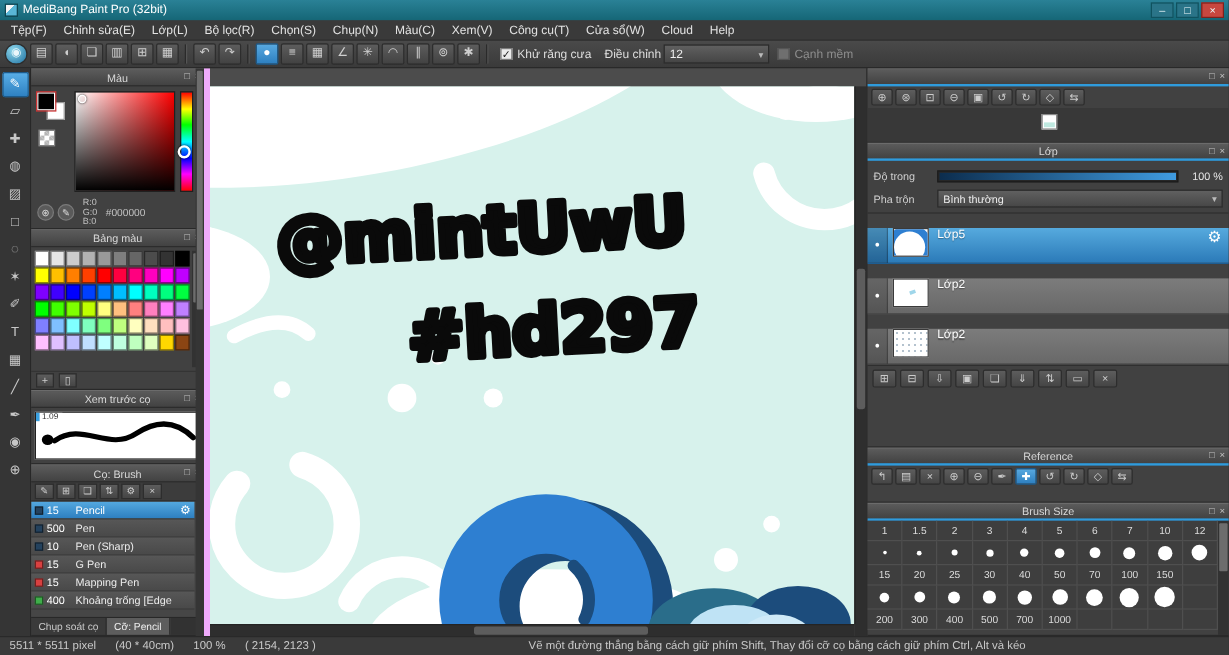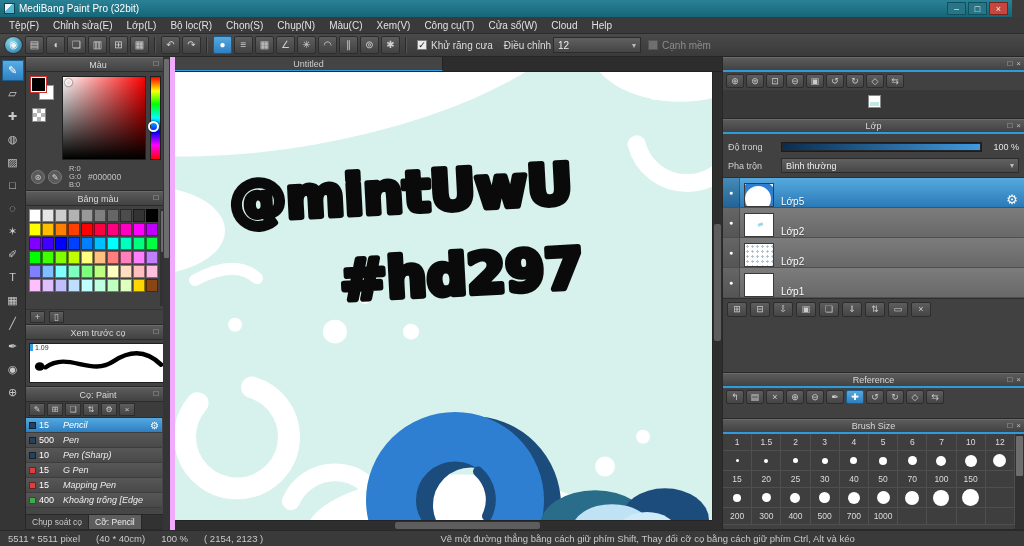--- a/index.html
+++ b/index.html
@@ -1,20 +1,20 @@
 <!DOCTYPE html>
 <html><head>
 <meta charset="utf-8">
 <style>
   *{margin:0;padding:0;box-sizing:border-box;}
   html,body{width:1024px;height:546px;overflow:hidden;background:#222;}
   #app{position:relative;width:1024px;height:546px;font-family:"Liberation Sans",sans-serif;background:#3c3c3c;color:#ddd;font-size:10px;-webkit-user-select:none;user-select:none;}
 
   
-  .titlebar{position:absolute;left:0;top:0;right:12px;height:17px;background:linear-gradient(#2a8196,#156676);display:flex;align-items:center;padding:0 4px;color:#fff;}
+  .titlebar{position:absolute;left:0;top:0;right:0;height:17px;background:linear-gradient(#2a8196,#156676);display:flex;align-items:center;padding:0 4px;color:#fff;}
   .app-icon{width:11px;height:11px;margin-right:4px;background:linear-gradient(135deg,#f5f5f5 40%,#59b6d6 40%);border:1px solid #0d4450;}
   .titlebar .title{font-size:10px;flex:1;}
   .wbtns{display:flex;gap:2px;}
   .wbtn{width:19px;height:13px;font-size:9px;line-height:12px;text-align:center;background:#2a7488;border:1px solid #0f525f;color:#e8f4f6;cursor:default;}
   .wbtn.close{background:#c7473f;border-color:#7d211c;}
 
   
   .menubar{position:absolute;left:0;top:17px;right:0;height:17px;background:#3a3a3a;border-bottom:1px solid #2c2c2c;display:flex;align-items:center;padding:0 2px;}
   .mitem{padding:2px 7px;font-size:10px;color:#e2e2e2;}
 
@@ -84,21 +84,21 @@
 
   
   .bp-toolbar{flex:none;height:16px;display:flex;align-items:center;gap:2px;padding:0 3px;background:#3c3c3c;border-bottom:1px solid #2c2c2c;}
   .bpbtn{width:16px;height:13px;background:linear-gradient(#5d5d5d,#454545);border:1px solid #2d2d2d;font-size:8px;line-height:11px;text-align:center;color:#ccc;}
   .bp-list{flex:1;background:#464646;position:relative;overflow:hidden;padding-right:8px;}
   .bp-scroll{position:absolute;right:0;top:0;bottom:0;width:7px;background:#353535;}
   .brow{height:15px;display:flex;align-items:center;gap:3px;padding:0 3px;border-bottom:1px solid #3d3d3d;font-size:9px;color:#ececec;background:linear-gradient(#575757,#494949);}
   .brow.sel{background:linear-gradient(#54a9e0,#2d7fc0);color:#fff;}
   .bchip{flex:none;width:7px;height:7px;border:1px solid rgba(0,0,0,.5);}
   .bsize{flex:none;width:21px;font-size:9px;color:#fff;}
-  .bname{flex:1;white-space:nowrap;overflow:hidden;font-style:italic;}
+  .bname{flex:1;white-space:nowrap;overflow:hidden;}
   .bgear{flex:none;font-size:10px;color:#fff;}
   .bp-tabs{flex:none;height:15px;display:flex;background:#323232;border-top:1px solid #282828;}
   .bptab{padding:0 6px;font-size:8.5px;line-height:14px;color:#c8c8c8;background:#3a3a3a;border-right:1px solid #282828;}
   .bptab.active{background:#5d5d5d;color:#eee;}
 
   
   .canvas-wrap{position:absolute;left:175px;top:57px;right:302px;bottom:16px;background:#4c4c4c;}
   .doctabs{position:absolute;left:0;top:0;right:0;height:15px;background:#2d2d2d;border-bottom:1px solid #222;display:flex;}
   .doctab{width:268px;background:#444;color:#ccc;font-size:9px;text-align:center;line-height:14px;border-right:1px solid #222;border-bottom:1px solid #2f9bdc;}
   .canvas{position:absolute;left:0;top:15px;right:10px;bottom:10px;background:#d7f2ec;overflow:hidden;}
@@ -127,21 +127,21 @@
   .lrow{display:flex;align-items:center;gap:5px;height:19px;}
   .llab{flex:none;width:48px;font-size:9px;color:#cfcfcf;}
   .slider{flex:1;height:10px;background:#272727;border:1px solid #1c1c1c;position:relative;}
   .sfill{position:absolute;left:1px;top:1px;bottom:1px;width:99%;background:linear-gradient(to right,#0c2d4e,#3f9be0);}
   .lval{flex:none;width:32px;text-align:right;font-size:9px;color:#e5e5e5;}
   .ldrop{flex:1;height:15px;background:linear-gradient(#606060,#474747);border:1px solid #2c2c2c;display:flex;align-items:center;justify-content:space-between;padding:0 4px;font-size:9px;color:#eee;}
   .lrow.checks{justify-content:space-between;height:17px;gap:2px;}
   .lcheck{display:flex;align-items:center;gap:3px;font-size:9px;color:#cfcfcf;}
   .lcheck .cb{width:9px;height:9px;}
   .lay-list{flex:none;}
-  .lrowitem{height:30px;display:flex;align-items:flex-end;background:linear-gradient(#7c7c7c,#686868);border-bottom:1px solid #4e4e4e;}
+  .lrowitem{height:30px;display:flex;align-items:flex-start;background:linear-gradient(#7c7c7c,#686868);border-bottom:1px solid #4e4e4e;margin-top:12px;}
   .lrowitem.sel{background:linear-gradient(#56aade,#2b7ab8);border-bottom-color:#1d5d92;}
   .leye{flex:none;width:17px;height:100%;display:flex;align-items:center;justify-content:center;font-size:7px;color:#fff;background:rgba(0,0,0,.18);border-right:1px solid rgba(0,0,0,.25);}
   .lthumb{flex:none;width:30px;height:24px;background:#fff;border:1px solid #3a3a3a;margin:0 7px 0 4px;position:relative;overflow:hidden;}
   .th0::after{content:"";position:absolute;left:-6px;bottom:-12px;width:26px;height:26px;border-radius:50%;border:6px solid #2e7fd1;}
   .th2::after{content:"";position:absolute;left:45%;top:40%;width:5px;height:3px;background:#9fd6ea;transform:rotate(-20deg);}
   .th3{background-image:radial-gradient(#b4c2ce 1px,transparent 1.3px);background-size:5px 5px;}
   .lname{flex:1;font-size:10px;color:#fff;text-shadow:0 1px 1px rgba(0,0,0,.35);}
   .lgear{flex:none;width:24px;text-align:center;font-size:13px;color:#fff;}
   .lay-tools{height:21px;display:flex;align-items:center;gap:3px;padding:0 4px;border-top:1px solid #2f2f2f;}
   .ltbtn{width:20px;height:15px;background:linear-gradient(#5d5d5d,#454545);border:1px solid #2d2d2d;border-radius:2px;font-size:9px;line-height:13px;text-align:center;color:#ccc;}
@@ -378,21 +378,21 @@
         <span class="prev-scale">1.09</span>
         <svg viewBox="0 0 140 44" preserveAspectRatio="none">
           <circle cx="10" cy="26" r="5" fill="#000"></circle>
           <path d="M16 27 C 40 8, 62 38, 86 20 S 126 14, 135 24" fill="none" stroke="#000" stroke-width="5" stroke-linecap="round"></path>
         </svg>
       </div>
     </section>
 
     <section class="panel" id="p-brush">
       <header class="phdr">
-        <span class="ttl">Cọ: Paint</span>
+        <span class="ttl">Cọ: Brush</span>
         <span class="hic">
           <span>□</span>
           <span>×</span>
         </span>
       </header>
       <div class="bp-toolbar">
           <span class="bpbtn">✎</span>
           <span class="bpbtn">⊞</span>
           <span class="bpbtn">❏</span>
           <span class="bpbtn">⇅</span>
@@ -437,23 +437,20 @@
         </div>
       <div class="bp-tabs">
           <span class="bptab">Chụp soát cọ</span>
           <span class="bptab active">Cỡ: Pencil</span>
         </div>
     </section>
 
   </div>
 
   <div class="canvas-wrap">
-    <div class="doctabs">
-      <div class="doctab">Untitled</div>
-    </div>
     <div class="canvas">
       <svg viewBox="0 0 537 452" preserveAspectRatio="none">
         <rect width="537" height="452" fill="#d7f2ec"></rect>
         <g fill="#ffffff">
           <ellipse cx="120" cy="-35" rx="300" ry="110" transform="rotate(-10 120 -35)"></ellipse>
           <ellipse cx="-30" cy="160" rx="80" ry="45"></ellipse>
           <ellipse cx="505" cy="-25" rx="90" ry="55"></ellipse>
           <circle cx="160" cy="262" r="12"></circle>
           <circle cx="190" cy="228" r="6"></circle>
           <circle cx="236" cy="262" r="8"></circle>
@@ -555,25 +552,20 @@
           <div class="lrowitem">
             <span class="leye">●</span>
             <span class="lthumb th2"></span>
             <span class="lname">Lớp2</span>
           </div>
           <div class="lrowitem">
             <span class="leye">●</span>
             <span class="lthumb th3"></span>
             <span class="lname">Lớp2</span>
           </div>
-          <div class="lrowitem">
-            <span class="leye">●</span>
-            <span class="lthumb th4"></span>
-            <span class="lname">Lớp1</span>
-          </div>
         </div>
       <div class="lay-tools">
           <span class="ltbtn">⊞</span>
           <span class="ltbtn">⊟</span>
           <span class="ltbtn">⇩</span>
           <span class="ltbtn">▣</span>
           <span class="ltbtn">❏</span>
           <span class="ltbtn">⇓</span>
           <span class="ltbtn">⇅</span>
           <span class="ltbtn">▭</span>

